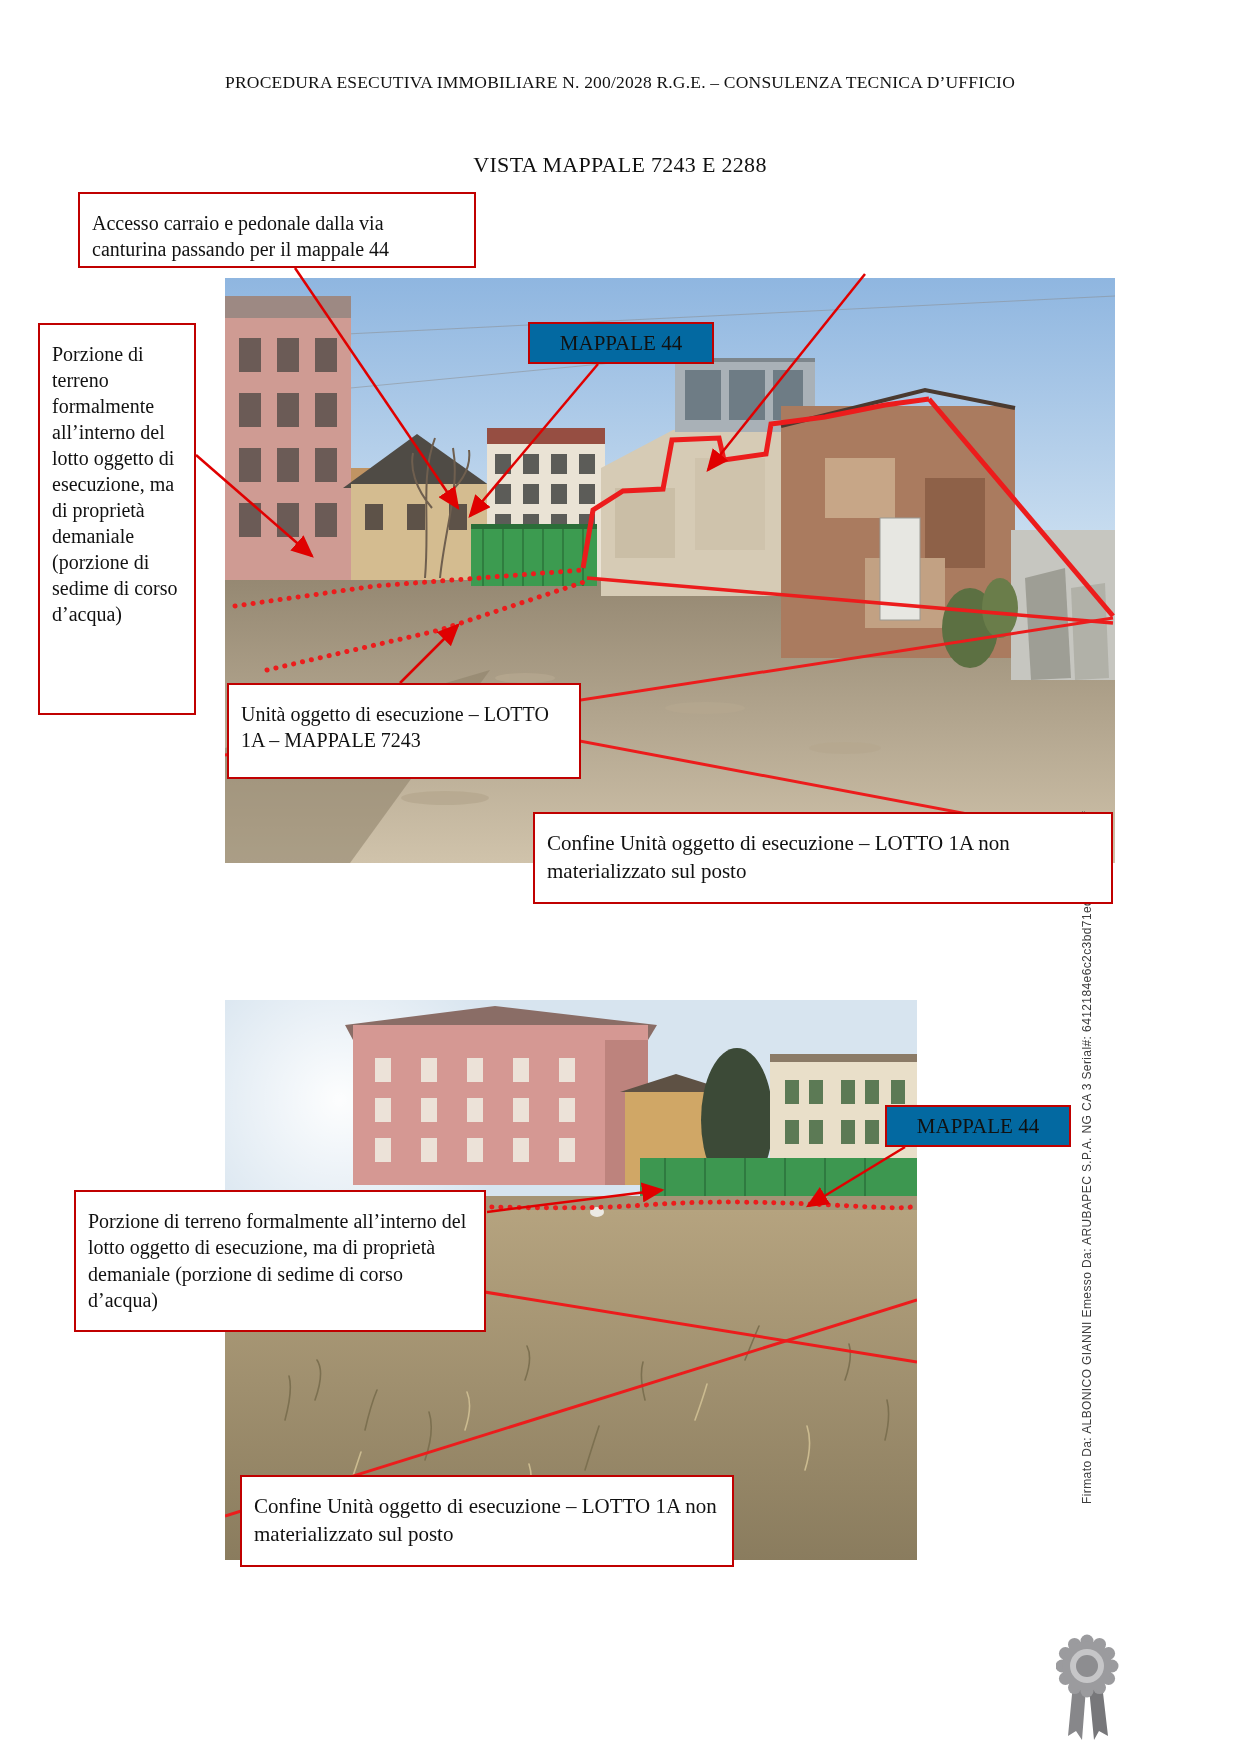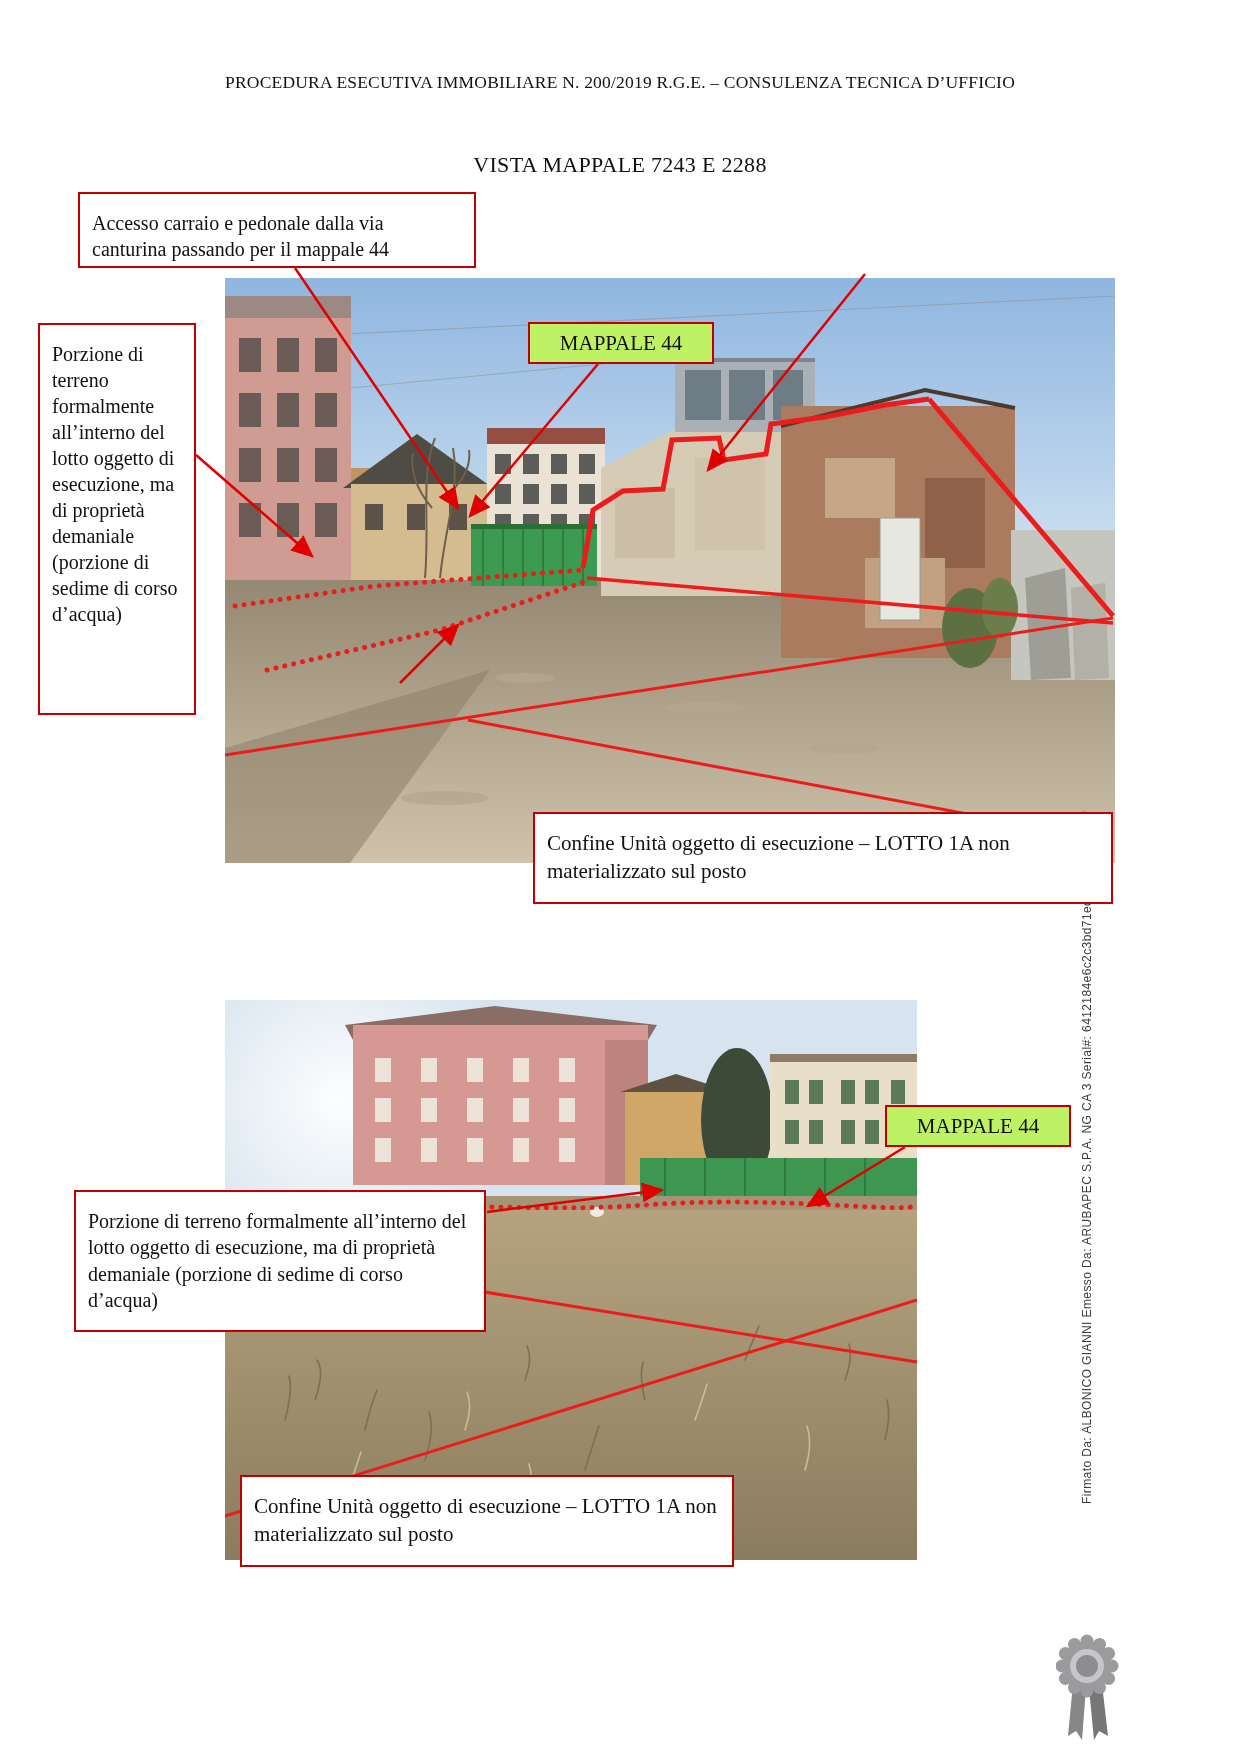--- a/index.html
+++ b/index.html
@@ -3,35 +3,35 @@
 <meta charset="utf-8">
 <style>
   html,body{margin:0;padding:0;background:#e9e9e9;}
   .page{position:relative;width:1240px;height:1754px;background:#ffffff;margin:0 auto;
         font-family:"Liberation Serif", serif;color:#111;overflow:hidden;}
   .hdr{position:absolute;left:0;top:72px;width:100%;text-align:center;
        font-size:17.5px;letter-spacing:.2px;white-space:nowrap;}
   .sec-title{position:absolute;left:0;width:100%;text-align:center;font-size:22px;letter-spacing:.3px;}
   .box{position:absolute;background:#fff;border:2px solid #c00000;box-sizing:border-box;
        font-size:20px;line-height:1.32;padding:16px 12px;z-index:4;}
-  .lbl{position:absolute;background:#bef264;border:2px solid #c00000;box-sizing:border-box;
+  .lbl{position:absolute;background:#0369a1;border:2px solid #c00000;box-sizing:border-box;
        font-size:21px;z-index:4;display:flex;align-items:center;justify-content:center;}
   .photo{position:absolute;z-index:1;display:block;}
   .overlay{position:absolute;left:0;top:0;z-index:5;pointer-events:none;}
   .sidebar-sign{position:absolute;left:1080px;top:770px;height:734px;width:18px;
        writing-mode:vertical-rl;transform:rotate(180deg);white-space:nowrap;
        font-family:"Liberation Sans", sans-serif;font-size:12px;letter-spacing:.4px;color:#3c3c3c;z-index:3;}
   .seal{position:absolute;left:1056px;top:1626px;z-index:2;}
 </style>
 </head>
 <body>
 
 <div class="page">
 
-  <div class="hdr">PROCEDURA ESECUTIVA IMMOBILIARE N. 200/2019 R.G.E. – CONSULENZA TECNICA D’UFFICIO</div>
+  <div class="hdr">PROCEDURA ESECUTIVA IMMOBILIARE N. 200/2028 R.G.E. – CONSULENZA TECNICA D’UFFICIO</div>
 
   <div class="sec-title" style="top:152px">VISTA MAPPALE 7243 E 2288</div>
 
   <svg class="photo" style="left:225px;top:278px" width="890" height="585" viewBox="0 0 890 585">
     <defs>
       <linearGradient id="sky1" x1="0" y1="0" x2="0" y2="1">
         <stop offset="0" stop-color="#8fb6e0"></stop>
           <stop offset="1" stop-color="#d9e8f4"></stop>
       </linearGradient>
       <linearGradient id="gr1" x1="0" y1="0" x2="0" y2="1">
@@ -140,20 +140,21 @@
       <line x1="704" y1="121" x2="888" y2="338" stroke-width="5"></line>
       <line x1="362" y1="300" x2="888" y2="345" stroke-width="3.5"></line>
       <line x1="0" y1="477" x2="888" y2="340" stroke-width="3"></line>
       <line x1="243" y1="442" x2="886" y2="563" stroke-width="3"></line>
     </g>
   </svg>
 
   <div class="box" style="left:78px;top:192px;width:398px;height:76px">Accesso carraio e pedonale dalla via canturina passando per il mappale 44</div>
   <div class="box" style="left:38px;top:323px;width:158px;height:392px;line-height:1.3">Porzione di terreno formalmente all’interno del lotto oggetto di esecuzione, ma di proprietà demaniale (porzione di sedime di corso d’acqua)</div>
   <div class="lbl" style="left:528px;top:322px;width:186px;height:42px">MAPPALE 44</div>
+  <div class="box" style="left:227px;top:683px;width:354px;height:96px">Unità oggetto di esecuzione – LOTTO 1A – MAPPALE 7243</div>
   <div class="box" style="left:533px;top:812px;width:580px;height:92px;font-size:21px">Confine Unità oggetto di esecuzione – LOTTO 1A non materializzato sul posto</div>
 
 
   <svg class="photo" style="left:225px;top:1000px" width="692" height="560" viewBox="0 0 692 560">
     <defs>
       <radialGradient id="glare" cx="0.5" cy="0.5" r="0.5">
         <stop offset="0" stop-color="#ffffff" stop-opacity="0.95"></stop>
           <stop offset="1" stop-color="#ffffff" stop-opacity="0"></stop>
       </radialGradient>
       <linearGradient id="fld" x1="0" y1="0" x2="0" y2="1">

